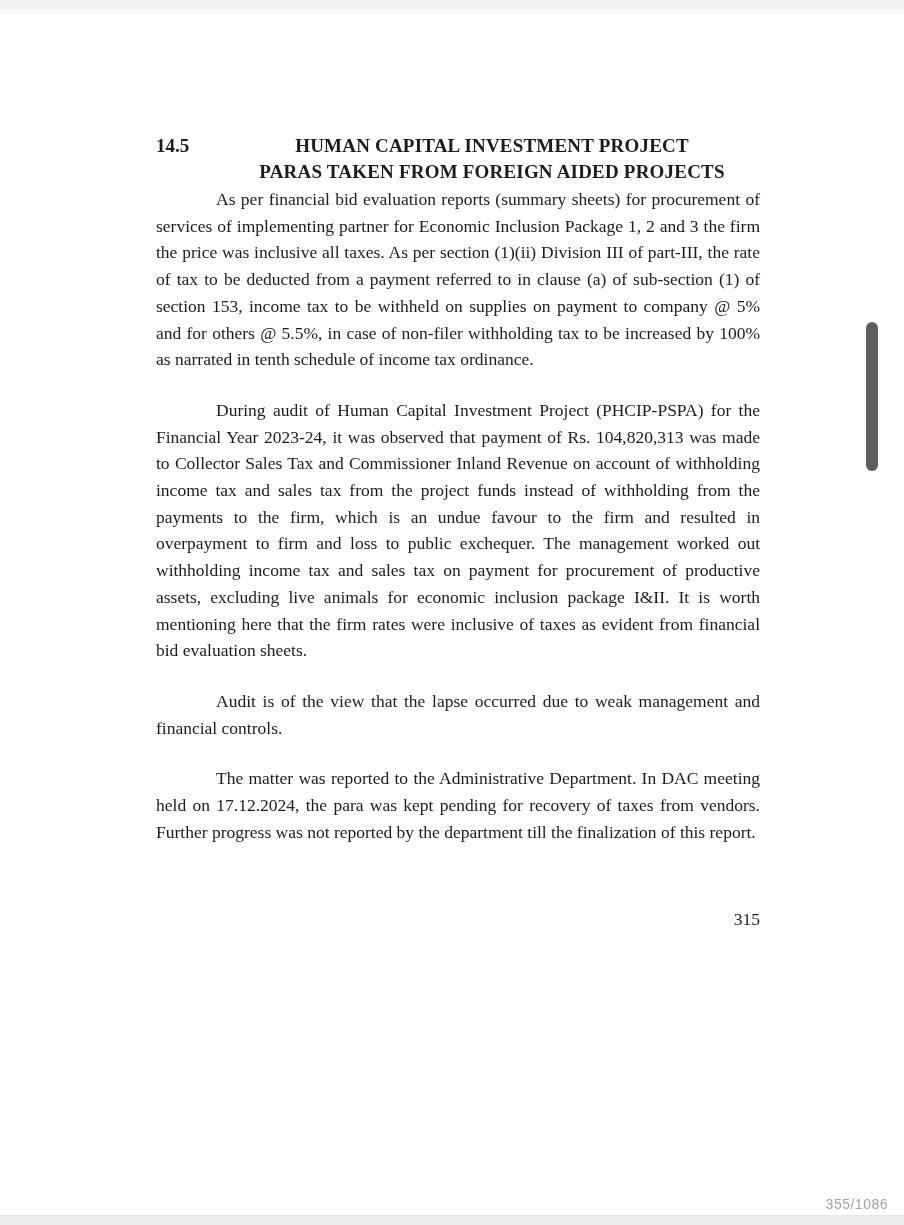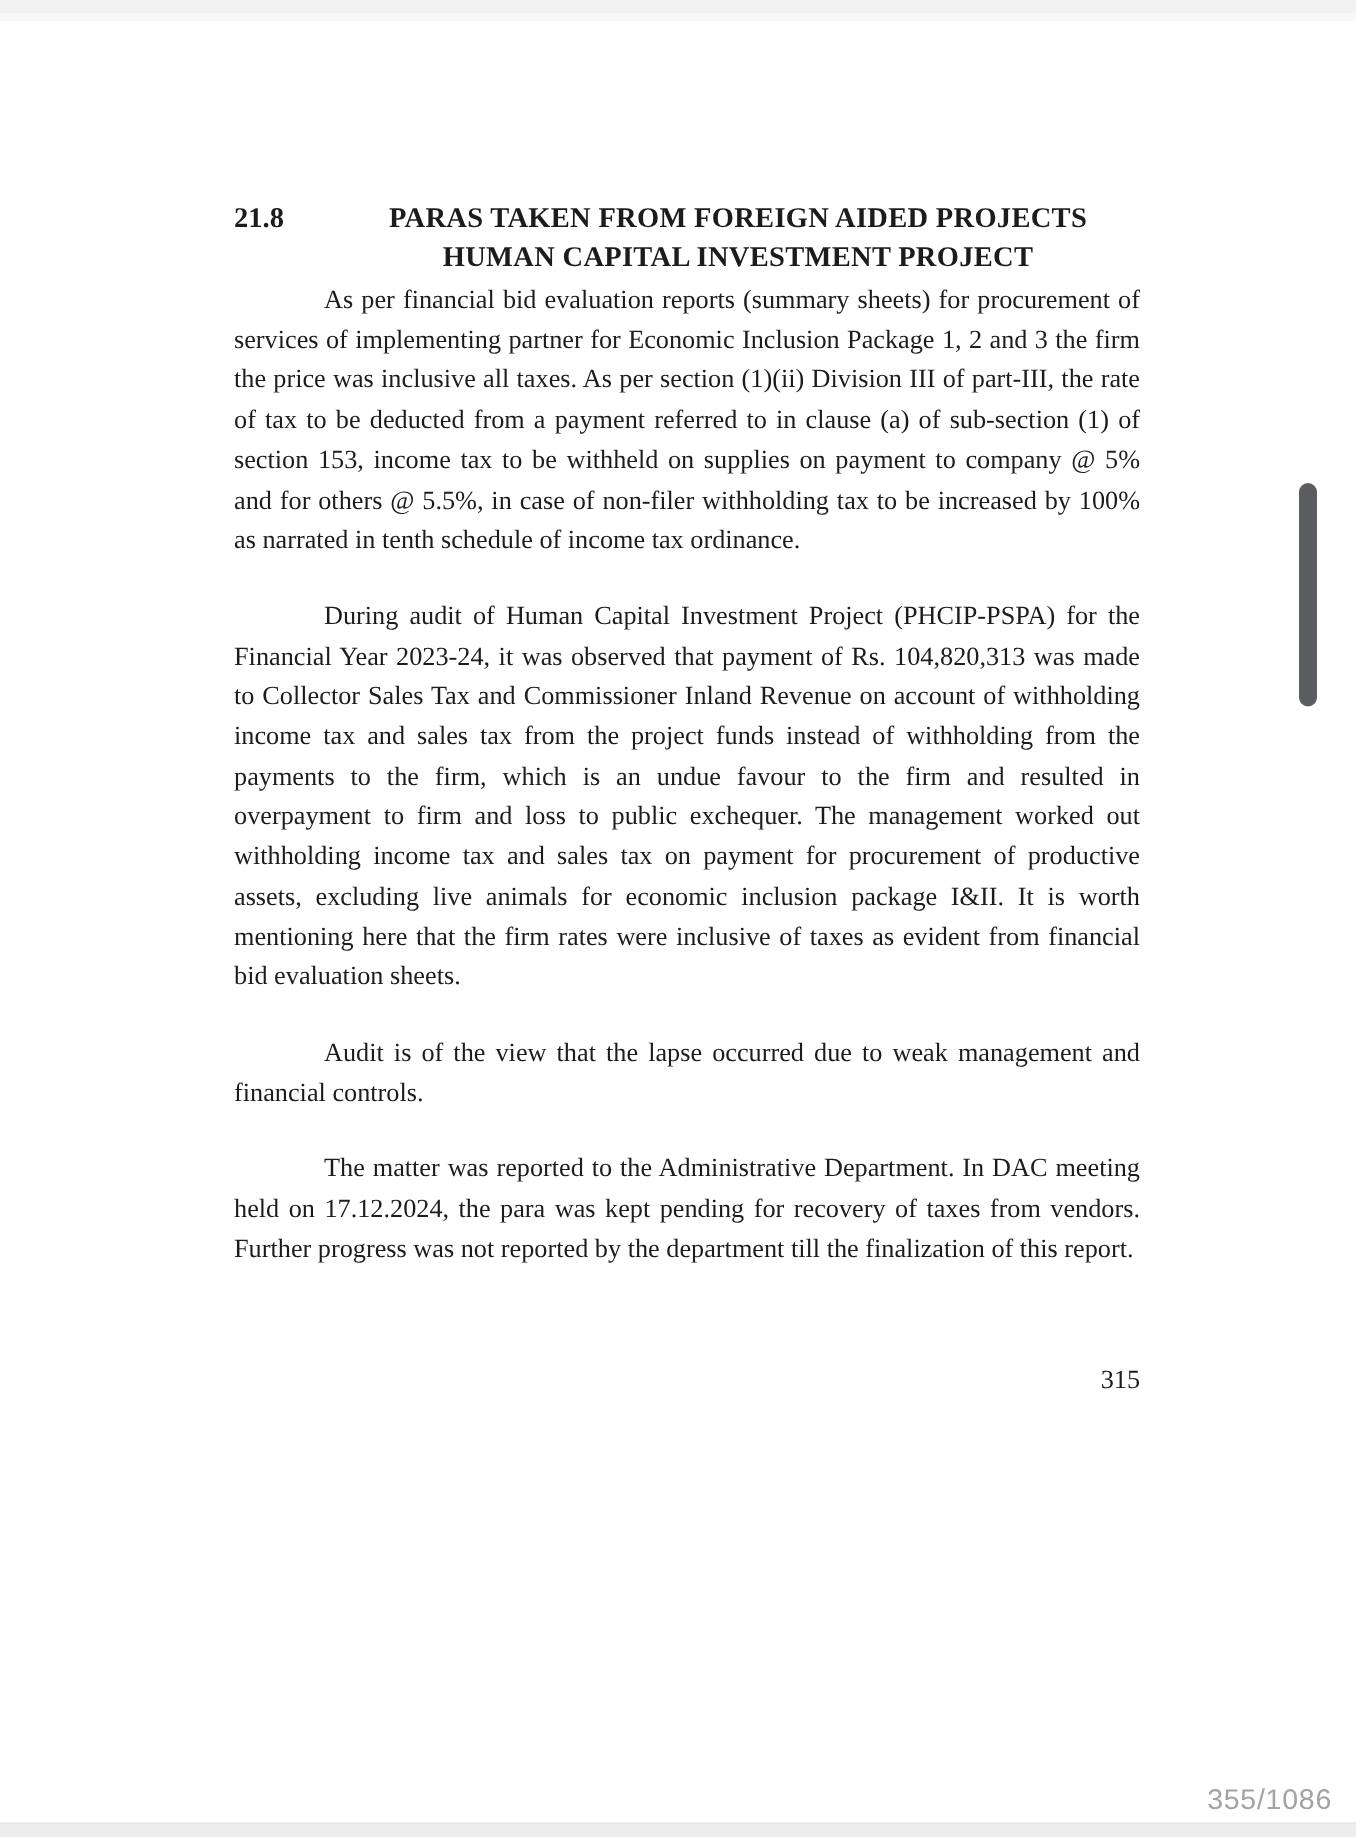--- a/index.html
+++ b/index.html
@@ -26,21 +26,21 @@
   }
   .scroll-thumb {
     position: absolute; top: 322px; left: 866px; width: 12px; height: 149px;
     background: #5b5d60;
     border-radius: 6px;
     cursor: pointer;
   }
   .page-indicator {
     position: absolute; right: 16px; bottom: 13px;
     font-family: "Liberation Sans", "DejaVu Sans", sans-serif;
-    font-size: 19px;
+    font-size: 14px;
     color: #a3a3a5;
     letter-spacing: 0.5px;
   }
   .doc-content {
     position: absolute; top: 0; left: 156px; width: 604px;
     padding-top: 133px;
   }
   .heading-row { display: flex; }
   .heading-num {
     width: 68px; flex: none;
@@ -76,24 +76,24 @@
 </style>
 </head>
 <body>
 
 <div class="top-bar"></div>
 <div class="top-bar-lower"></div>
 
 <div class="doc-content">
 
   <div class="heading-row">
-    <div class="heading-num">21.8</div>
+    <div class="heading-num">14.5</div>
     <div class="heading-text">
+      <div>HUMAN CAPITAL INVESTMENT PROJECT</div>
       <div>PARAS TAKEN FROM FOREIGN AIDED PROJECTS</div>
-      <div>HUMAN CAPITAL INVESTMENT PROJECT</div>
     </div>
   </div>
 
 
   <p class="body-para first">As per financial bid evaluation reports (summary sheets) for procurement of services of implementing partner for Economic Inclusion Package 1, 2 and 3 the firm the price was inclusive all taxes. As per section (1)(ii) Division III of part-III, the rate of tax to be deducted from a payment referred to in clause (a) of sub-section (1) of section 153, income tax to be withheld on supplies on payment to company @ 5% and for others @ 5.5%, in case of non-filer withholding tax to be increased by 100% as narrated in tenth schedule of income tax ordinance.</p>
   <p class="body-para">During audit of Human Capital Investment Project (PHCIP-PSPA) for the Financial Year 2023-24, it was observed that payment of Rs. 104,820,313 was made to Collector Sales Tax and Commissioner Inland Revenue on account of withholding income tax and sales tax from the project funds instead of withholding from the payments to the firm, which is an undue favour to the firm and resulted in overpayment to firm and loss to public exchequer. The management worked out withholding income tax and sales tax on payment for procurement of productive assets, excluding live animals for economic inclusion package I&amp;II. It is worth mentioning here that the firm rates were inclusive of taxes as evident from financial bid evaluation sheets.</p>
   <p class="body-para">Audit is of the view that the lapse occurred due to weak management and financial controls.</p>
   <p class="body-para">The matter was reported to the Administrative Department. In DAC meeting held on 17.12.2024, the para was kept pending for recovery of taxes from vendors. Further progress was not reported by the department till the finalization of this report.</p>
 
   <div class="page-number">315</div>

